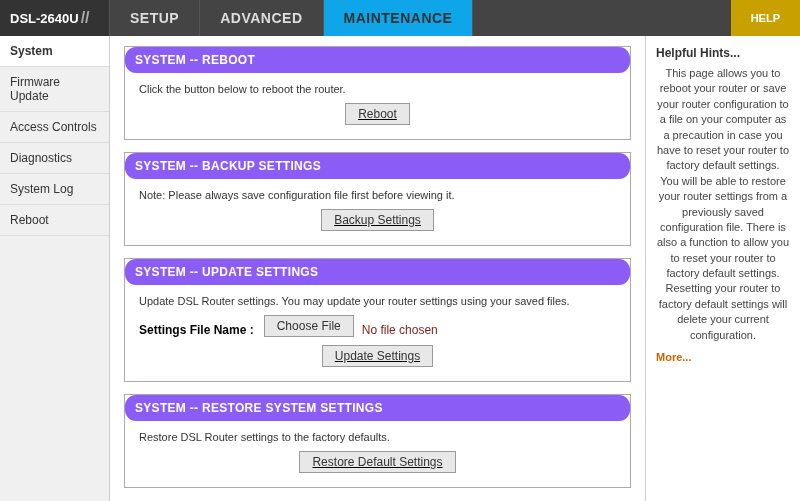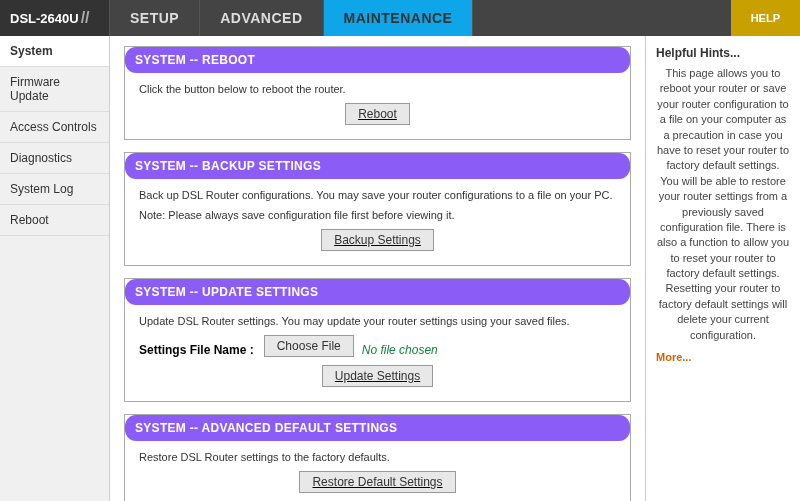--- a/index.html
+++ b/index.html
@@ -130,23 +130,22 @@
       align-items: flex-end;
       margin: 8px 0;
     }
     .file-label {
       font-weight: bold;
       font-size: 12px;
       margin-right: 10px;
     }
     .no-file-text {
       font-size: 12px;
-      color: #15803d;
+      color: #7f1d1d;
       margin-left: 8px;
-      font-style: italic;
     }
 
     
     #help-panel {
       width: 155px;
       background: #fff;
       border-left: 1px solid #ccc;
       padding: 10px;
       font-size: 11px;
       color: #333;
@@ -229,21 +228,20 @@
           <button>Reboot</button>
         </div>
       </div>
     </div>
 
     <div class="section">
       <div class="section-header">
         <span>SYSTEM -- BACKUP SETTINGS</span>
       </div>
       <div class="section-body">
-        <p>Back up DSL Router configurations. You may save your router configurations to a file on your PC.</p>
         <p class="note-text">Note: Please always save configuration file first before viewing it.</p>
         <div class="btn-row">
           <button>Backup Settings</button>
         </div>
       </div>
     </div>
 
     <div class="section">
       <div class="section-header">
         <span>SYSTEM -- UPDATE SETTINGS</span>
@@ -256,21 +254,21 @@
           <span class="no-file-text">No file chosen</span>
         </div>
         <div class="btn-row">
           <button>Update Settings</button>
         </div>
       </div>
     </div>
 
     <div class="section">
       <div class="section-header">
-        <span>SYSTEM -- ADVANCED DEFAULT SETTINGS</span>
+        <span>SYSTEM -- RESTORE SYSTEM SETTINGS</span>
       </div>
       <div class="section-body">
         <p>Restore DSL Router settings to the factory defaults.</p>
         <div class="btn-row">
           <button>Restore Default Settings</button>
         </div>
       </div>
     </div>
 
   </div>

